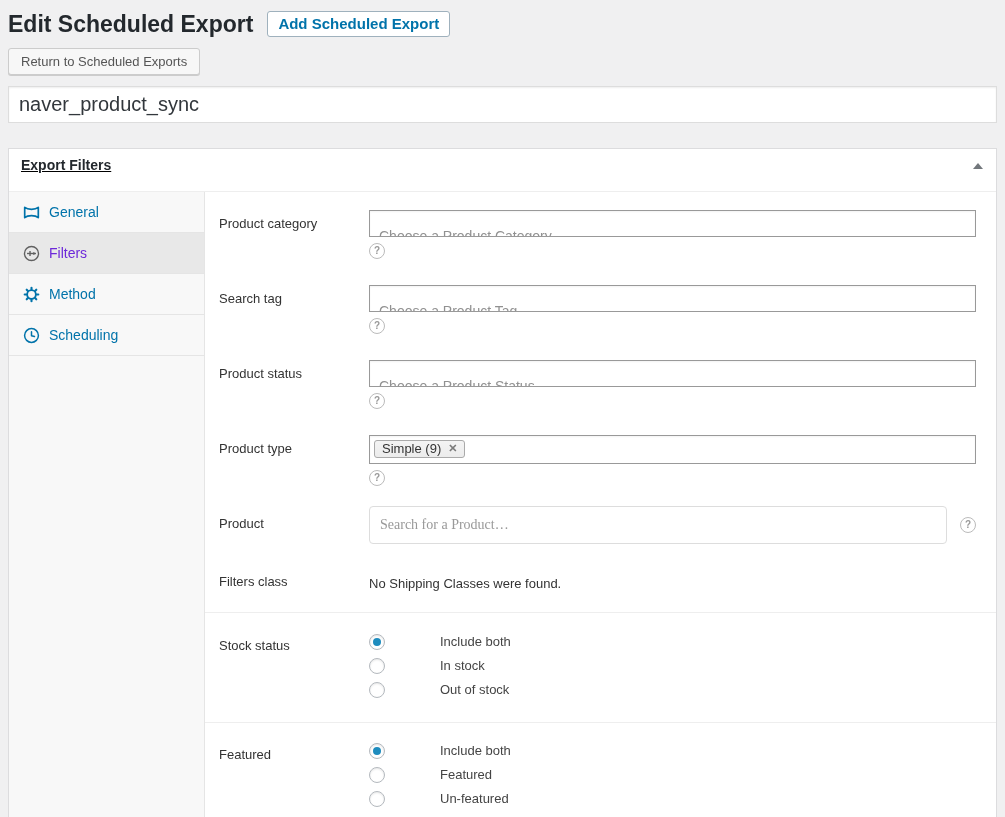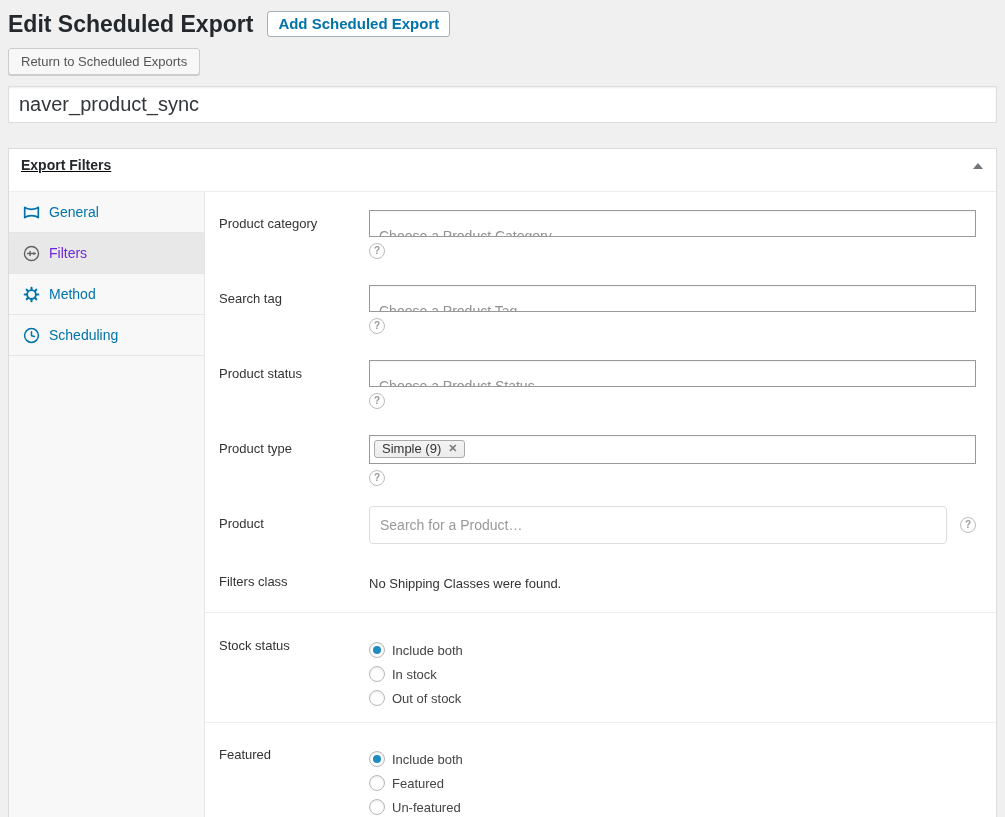--- a/index.html
+++ b/index.html
@@ -201,41 +201,42 @@
     line-height: 1;
   }
   .product-row .row-label { padding-top: 10px; }
   .product-field { display: flex; align-items: center; }
   .search-input {
     width: 578px;
     height: 38px;
     border: 1px solid #ddd;
     border-radius: 4px;
     padding: 0 10px;
-    font-family: Liberation Sans, sans-serif;
+    font-family: Liberation Serif, serif;
     font-size: 14px;
     color: #32373c;
     outline: none;
   }
   .search-input::placeholder { color: #999; opacity: 1; }
   .product-field .help-tip { margin: 0 0 0 13px; }
   .shipping-row { margin-bottom: 20px; }
   .shipping-row .row-label { padding-top: 0; }
   .plain-text { font-size: 13px; color: #333; line-height: 17px; }
   .divider { border-top: 1px solid #eee; }
   .radio-section { display: flex; padding: 21px 20px 16px 14px; }
   .radio-section.second { padding: 20px 20px 11px 14px; }
   .radio-options { display: flex; flex-direction: column; }
   .radio-option {
     display: flex;
-    align-items: flex-end;
+    align-items: flex-start;
     height: 24px;
     font-size: 13px;
     color: #444;
     cursor: pointer;
+    gap: 48px;
   }
   .radio-circle {
     width: 16px; height: 16px;
     border: 1px solid #b4b9be;
     border-radius: 50%;
     background: #fff;
     box-shadow: inset 0 1px 2px rgba(0,0,0,0.1);
     margin-right: 7px;
     flex-shrink: 0;
     position: relative;

